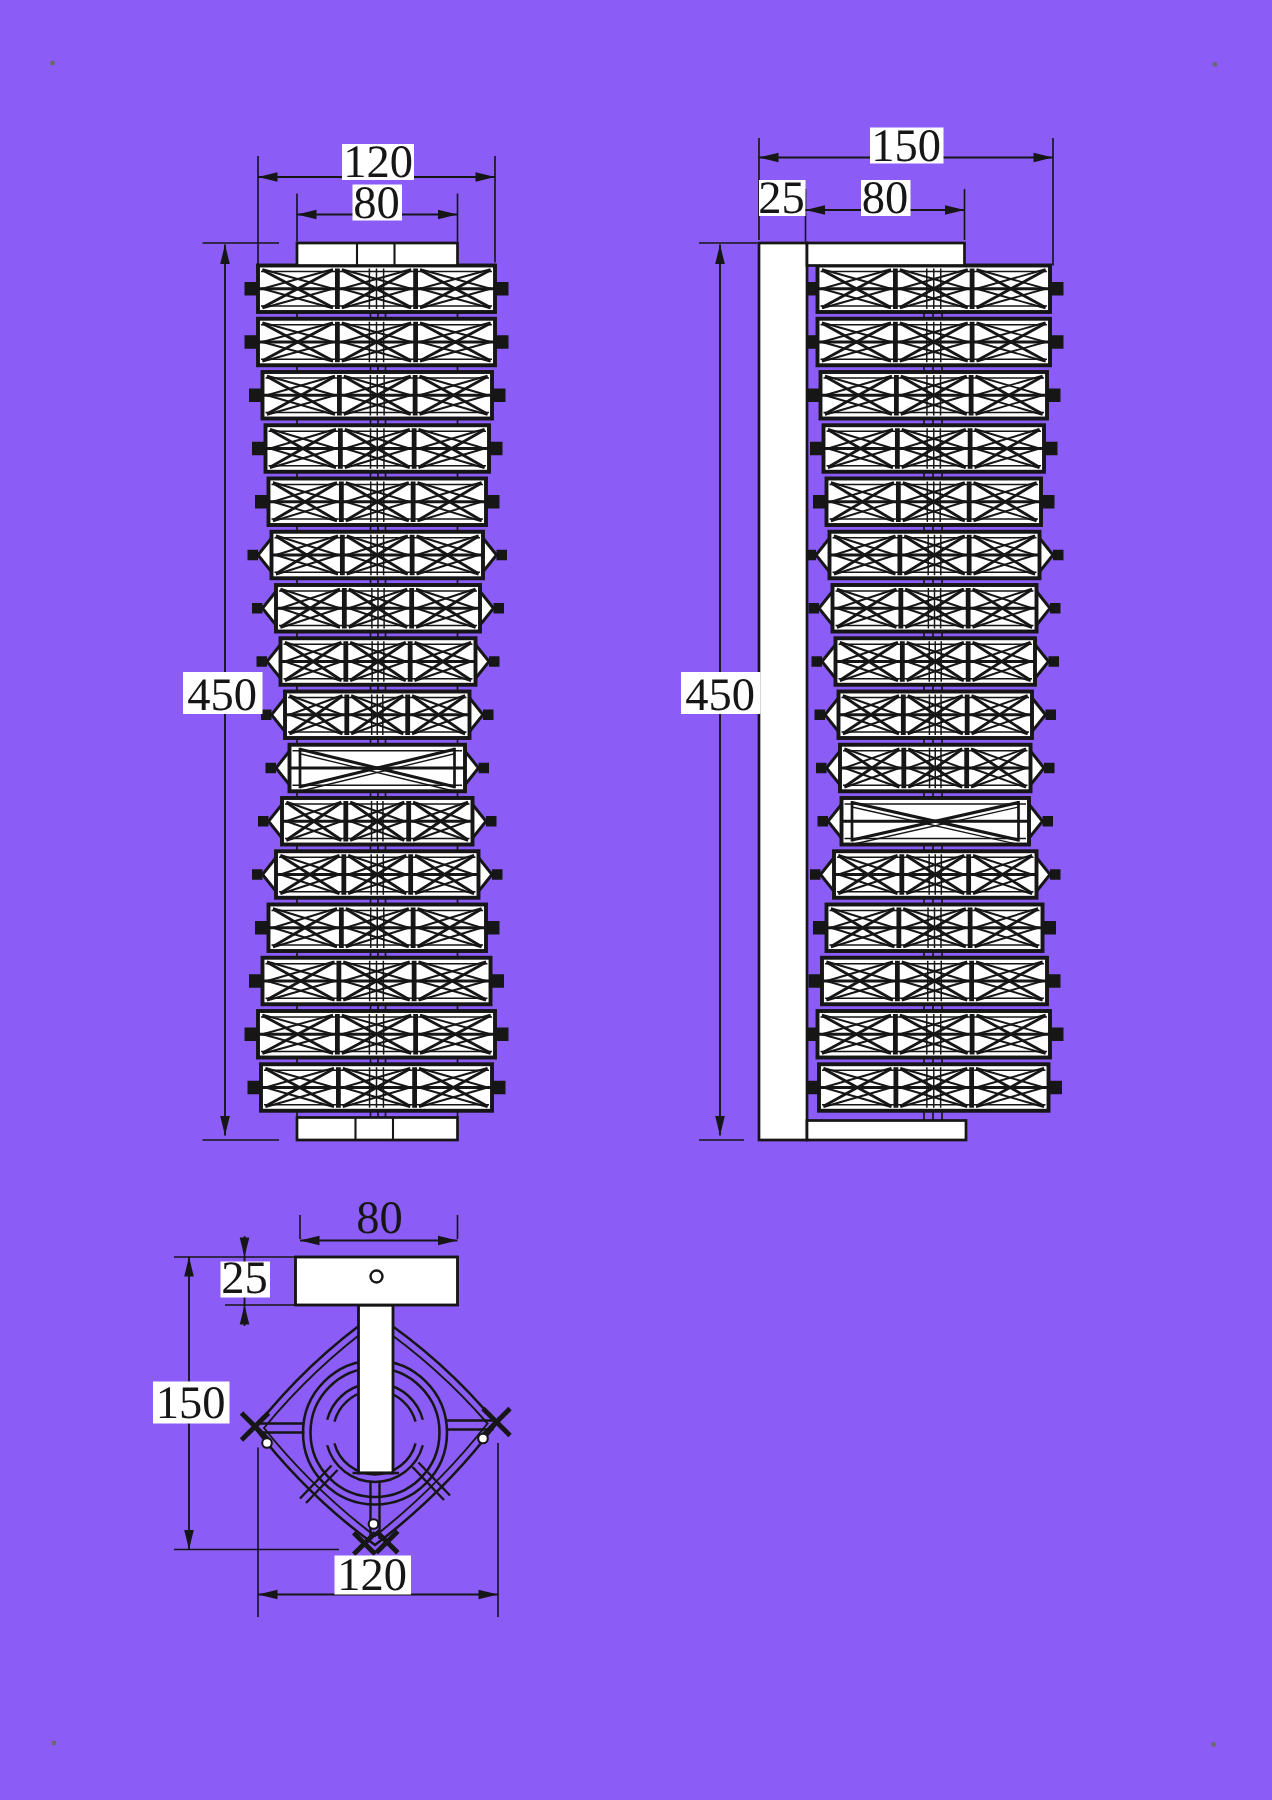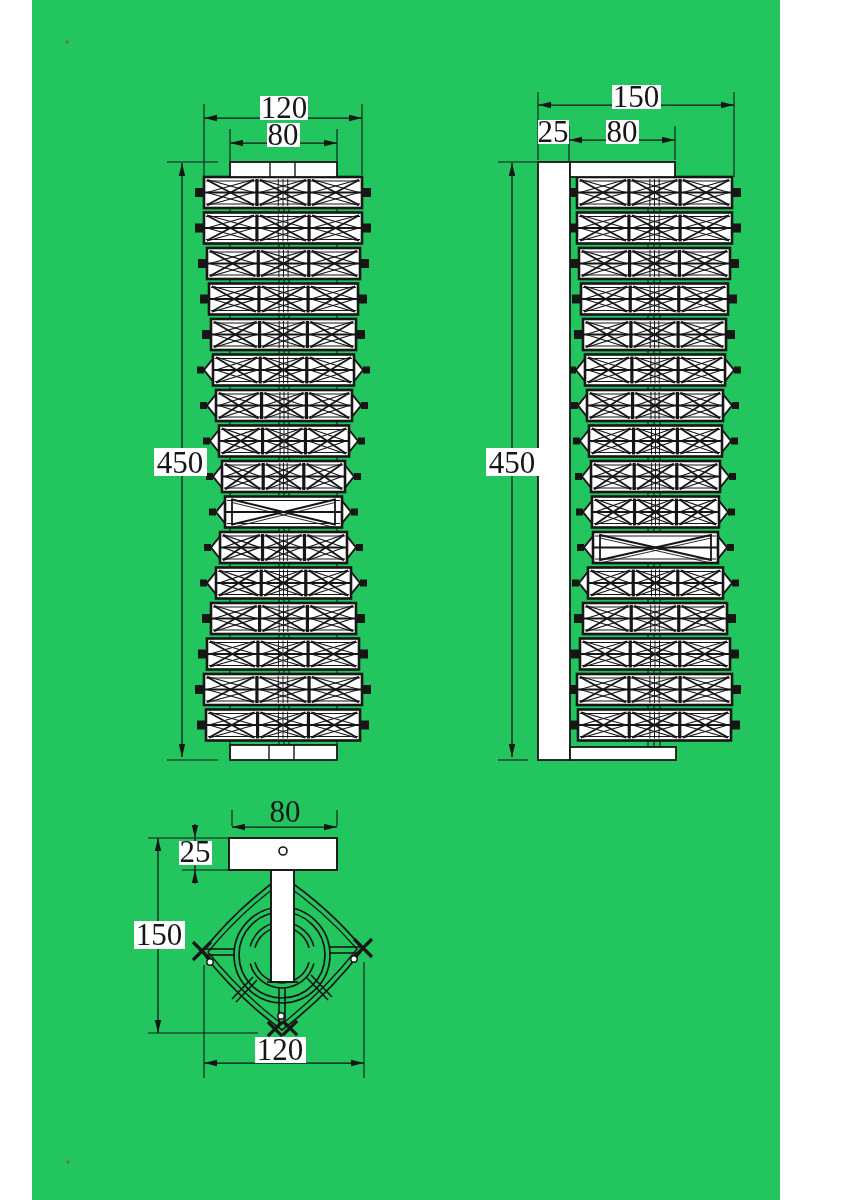--- a/index.html
+++ b/index.html
@@ -1,17 +1,17 @@
 <!DOCTYPE html>
 <html><head>
 <meta charset="utf-8">
 <style>
   html,body{margin:0;padding:0;background:#ffffff;}
-  .stage{position:relative;width:748px;height:1200px;background:#22c55e;overflow:hidden;
-         font-family:"Liberation Serif", serif;margin-left:32px;}
+  .stage{position:relative;width:848px;height:1200px;background:#8b5cf6;overflow:hidden;
+         font-family:"Liberation Serif", serif;}
   svg{position:absolute;left:0;top:0;}
   svg text{font-family:"Liberation Serif","DejaVu Serif",serif;}
 </style>
 </head>
 <body>
 
 <div class="stage">
   <svg id="drawing" width="848" height="1200" viewBox="0 0 848 1200">
       <g>
         <line x1="198" y1="177" x2="198" y2="745" stroke="#161616" stroke-width="1.1"></line>

